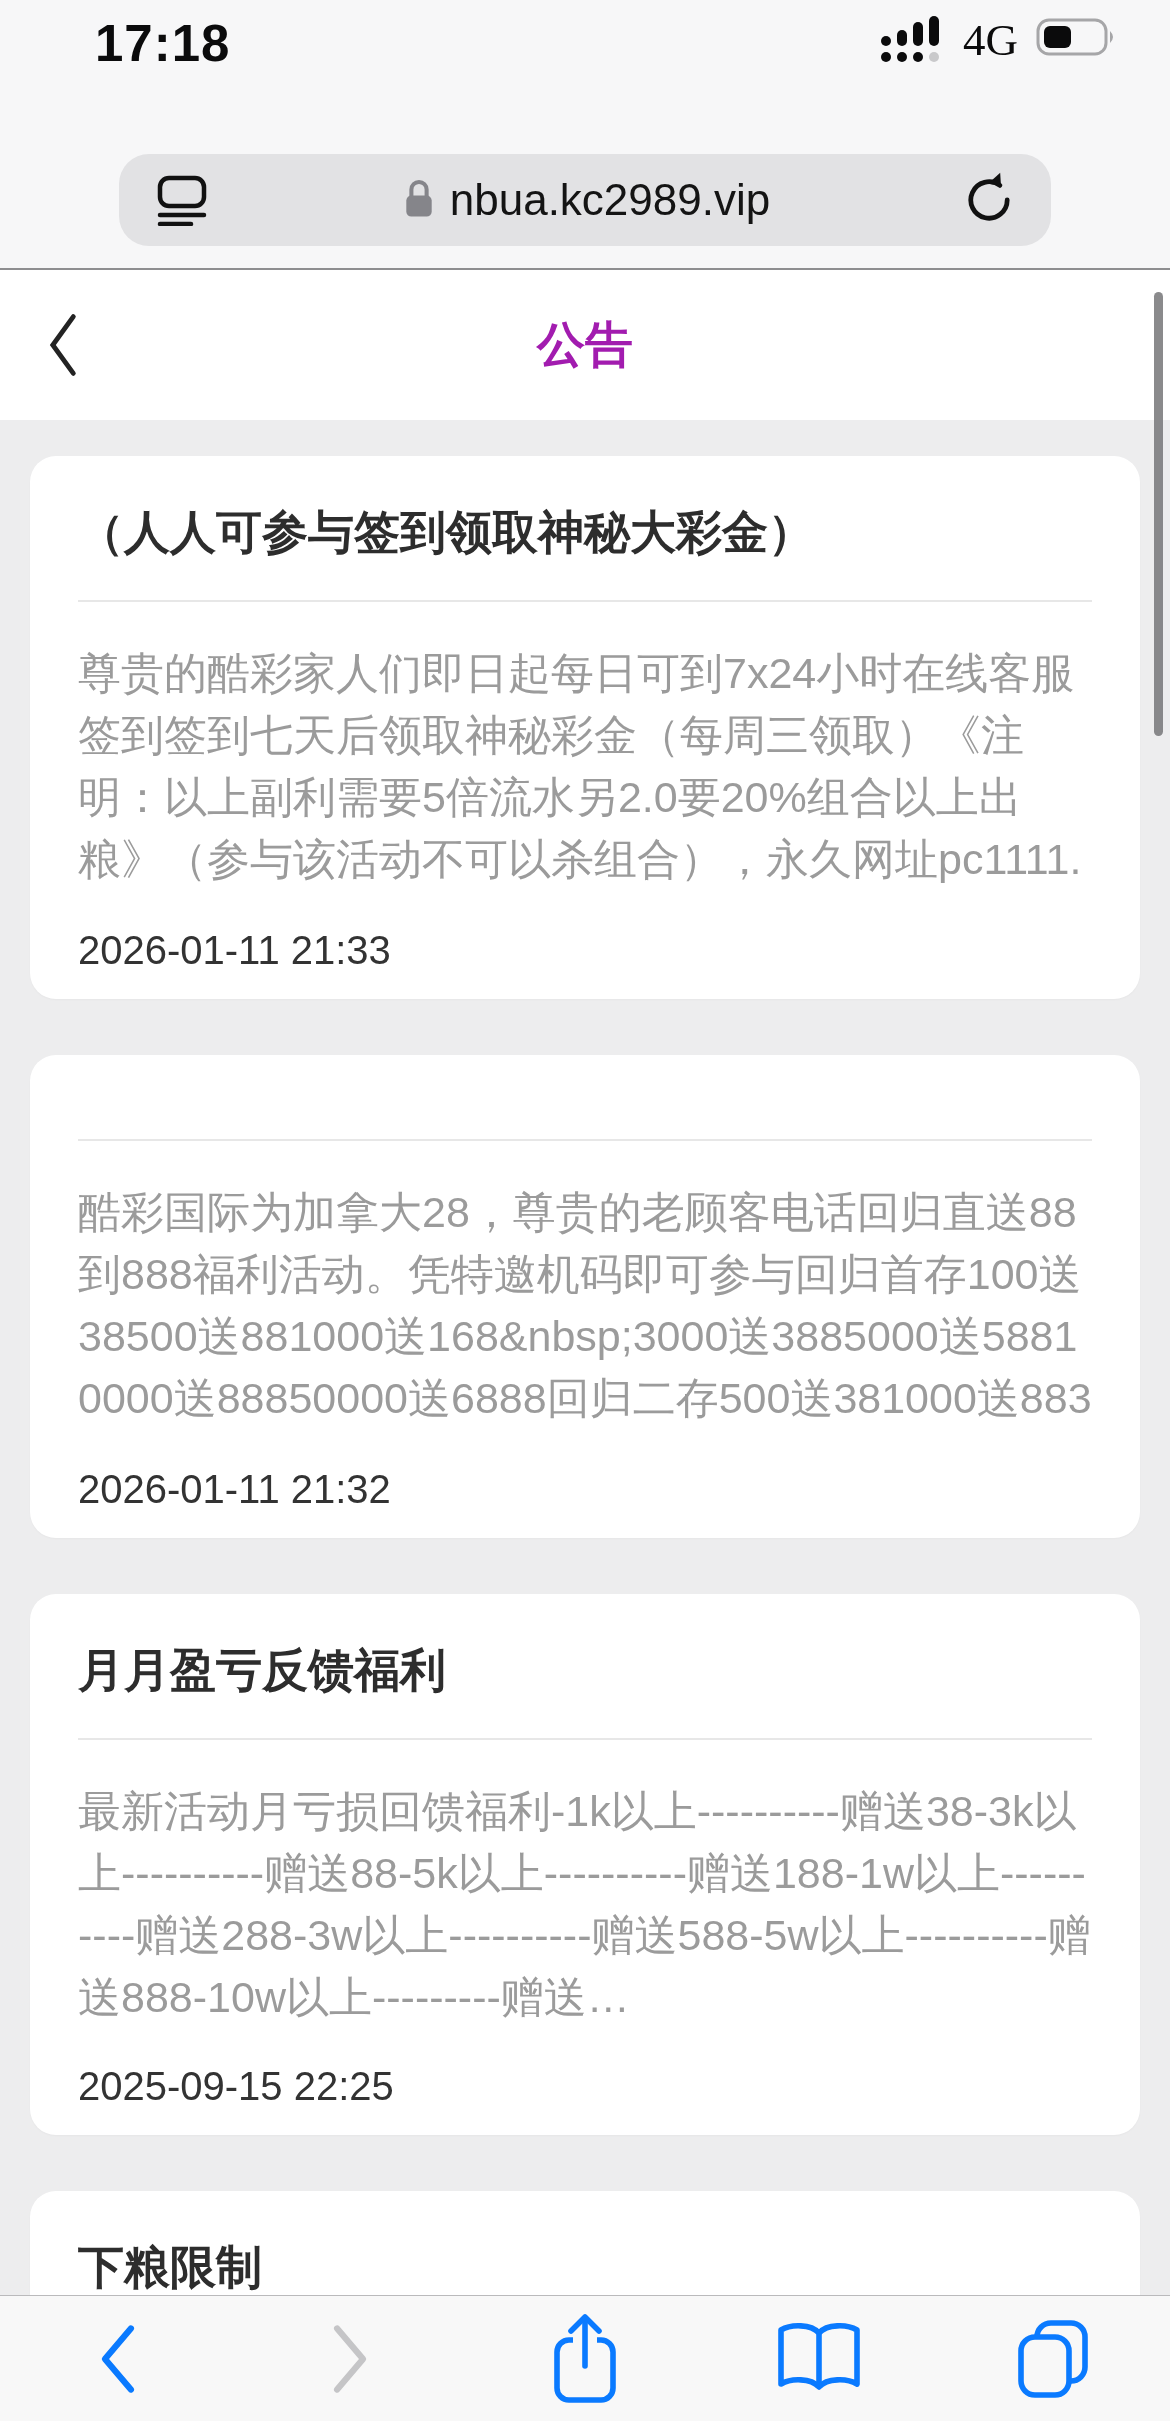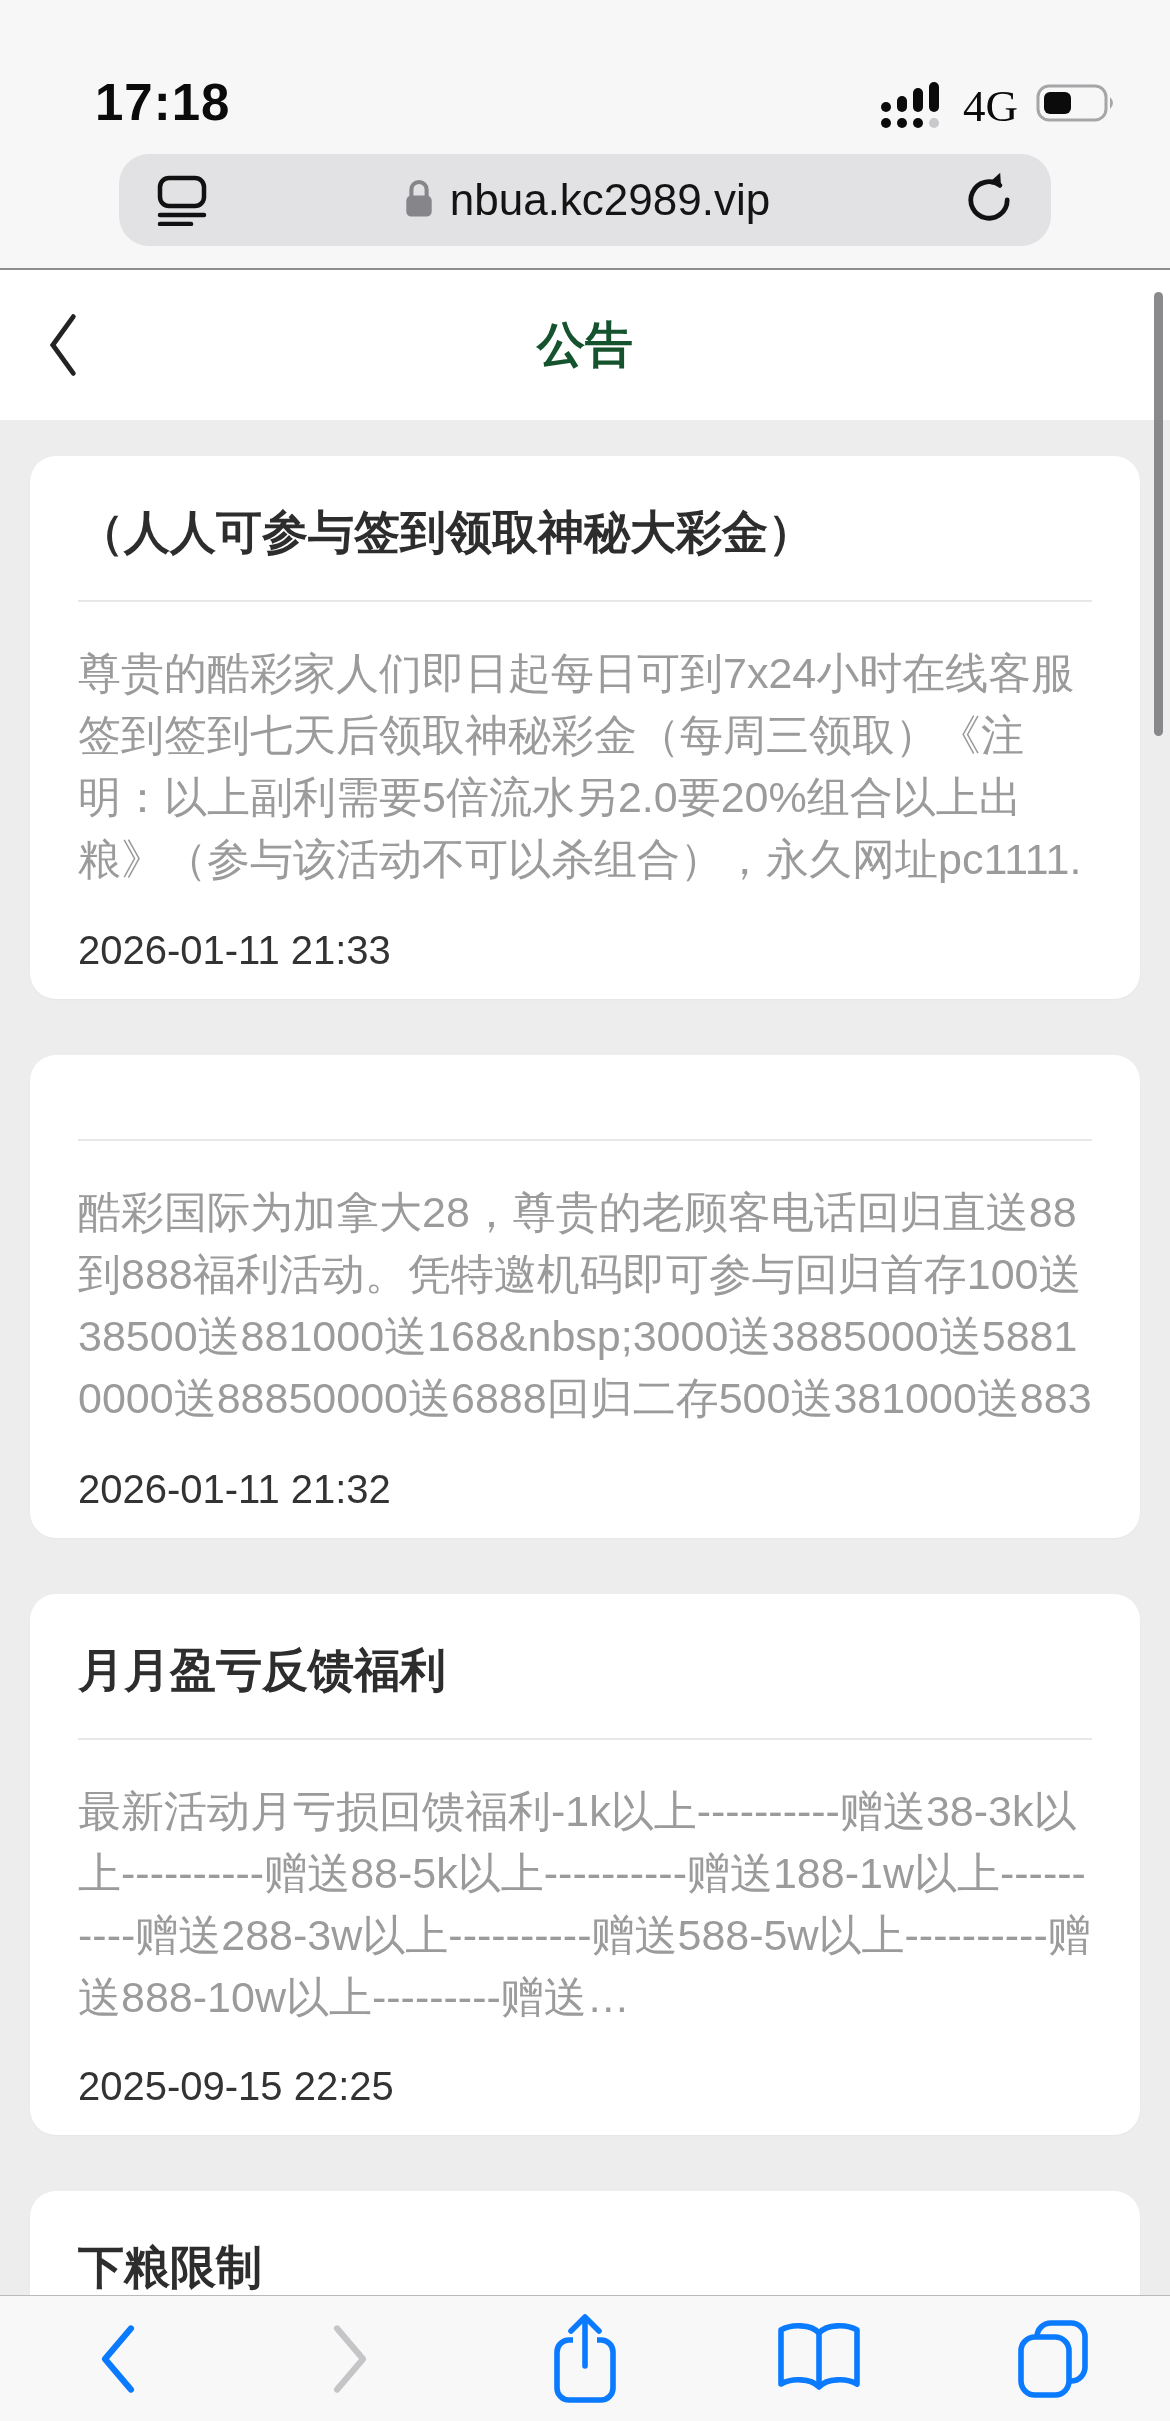--- a/index.html
+++ b/index.html
@@ -7,21 +7,21 @@
     width:1170px;height:2421px;overflow:hidden;position:relative;
     background:#ededee;
     font-family:"Liberation Sans","DejaVu Sans",sans-serif;
     -webkit-font-smoothing:antialiased;
   }
   .screen{position:absolute;inset:0;}
 
   
   .statusbar{
     position:absolute;top:0;left:0;right:0;height:132px;
-    background:#f7f7f8;display:flex;align-items:flex-end;justify-content:space-between;
+    background:#f7f7f8;display:flex;align-items:flex-start;justify-content:space-between;
     padding:14px 52px 0 95px;box-sizing:border-box;gap:38px;
   }
   .status-time{font-size:51px;font-weight:700;color:#0b0b0c;letter-spacing:1px;}
   .status-right{display:flex;align-items:center;gap:18px;font-family:Liberation Serif, serif;}
   .net-label{font-size:45px;font-weight:500;color:#0b0b0c;}
 
   
   .urlrow{
     position:absolute;top:132px;left:0;right:0;height:136px;
     background:#f7f7f8;display:flex;align-items:center;justify-content:center;
@@ -43,21 +43,21 @@
     position:absolute;top:270px;left:0;right:0;bottom:0;background:#ededee;
   }
   .pageheader{
     height:150px;background:#ffffff;position:relative;
     display:flex;align-items:center;justify-content:center;
   }
   .back-btn{
     position:absolute;left:42px;top:0;bottom:0;
     background:none;border:none;display:flex;align-items:center;cursor:pointer;padding:0;
   }
-  .page-title{margin:0;font-size:48px;font-weight:700;color:#14532d;}
+  .page-title{margin:0;font-size:48px;font-weight:700;color:#a21caf;}
 
   .list{padding:36px 30px 0 30px;}
   .card{
     background:#ffffff;border-radius:26px;margin-bottom:56px;
     padding:46px 48px 26px 48px;box-shadow:0 1px 2px rgba(0,0,0,0.03);
   }
   .card-title{
     margin:0;font-size:46px;line-height:60px;font-weight:700;color:#2d2d2d;
   }
   .card-divider{height:2px;background:#e7e7e7;margin-top:38px;}

